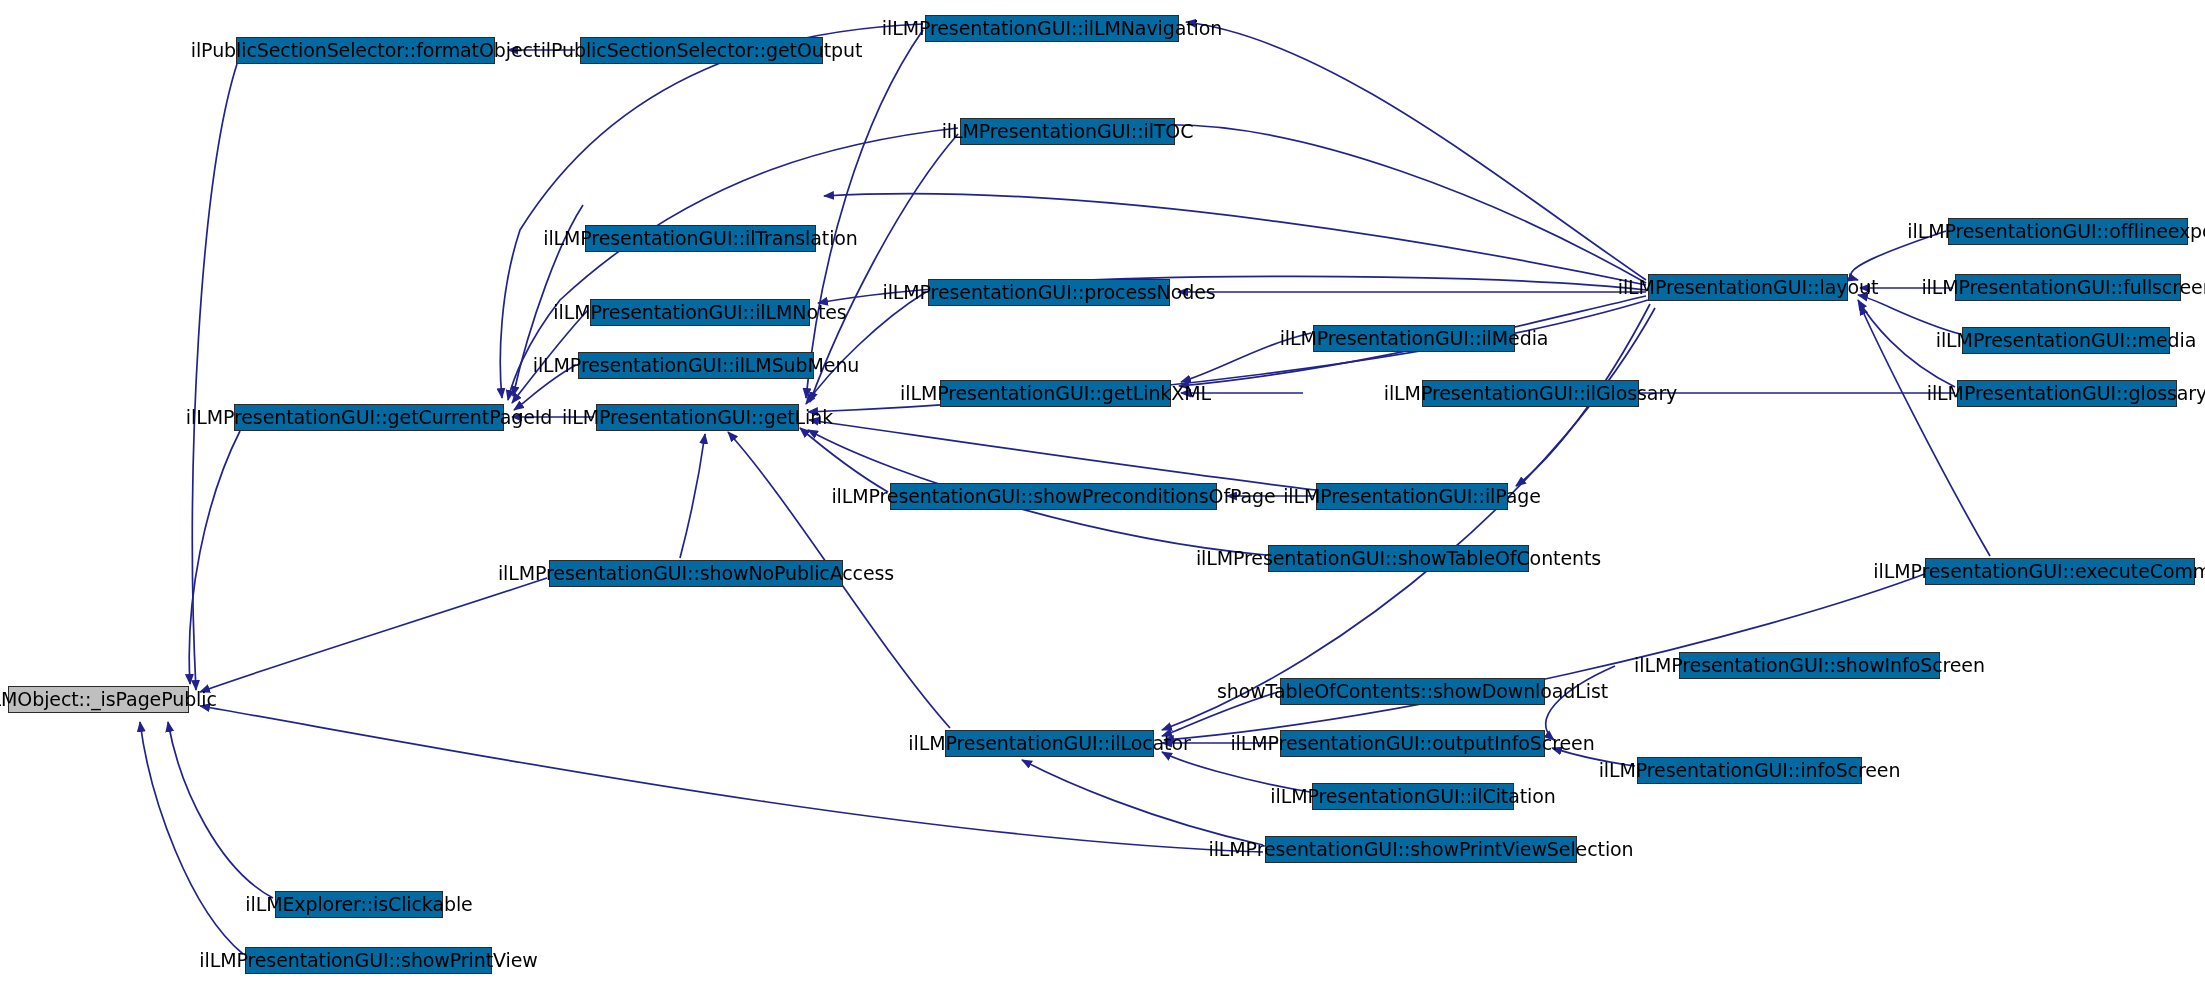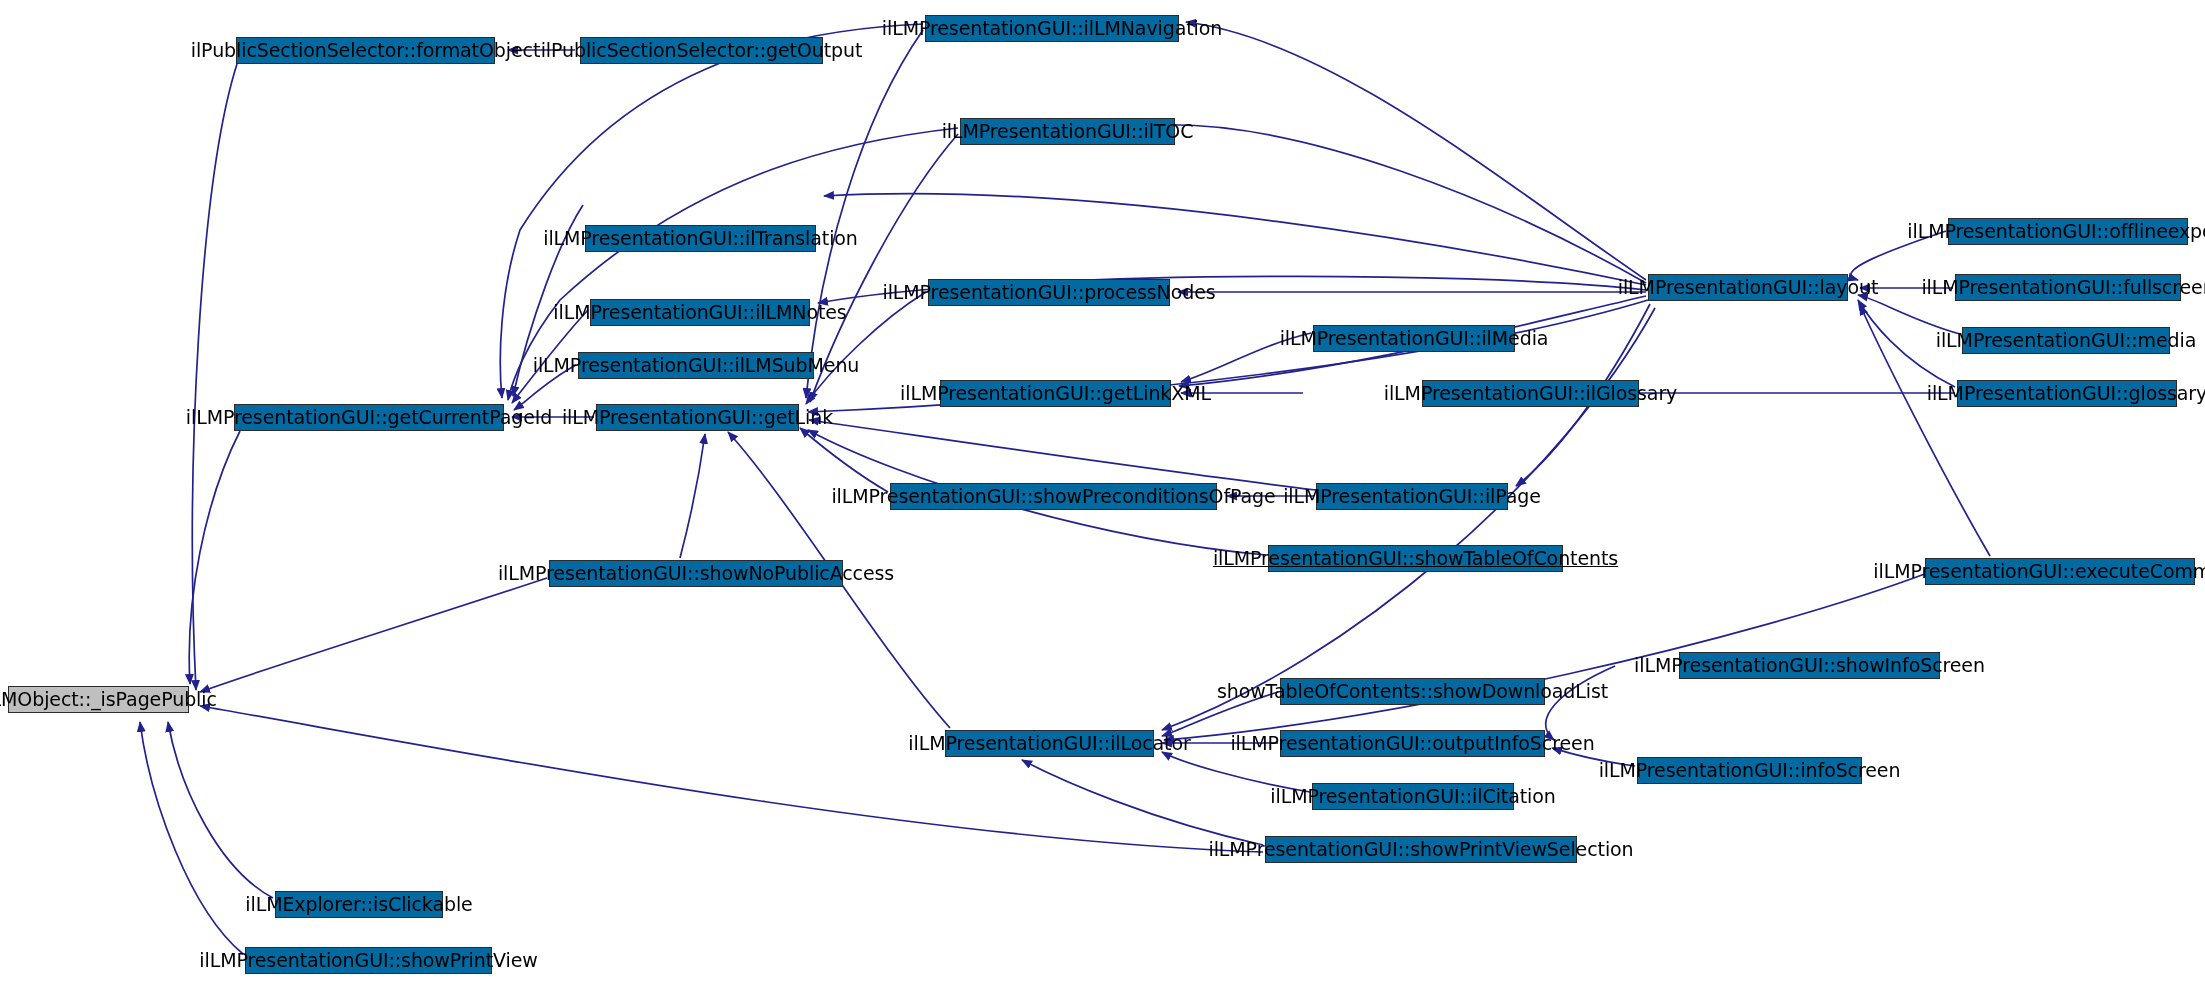--- a/index.html
+++ b/index.html
@@ -186,21 +186,21 @@
       </div>
       <div class="node" style="left: 890px; top: 483px; width: 327px; height: 27px;">
         <span class="lbl">ilLMPresentationGUI::showPreconditionsOfPage</span>
       </div>
       <div class="node" style="left: 1316px; top: 483px; width: 192px; height: 27px;">
         <span class="lbl">ilLMPresentationGUI::ilPage</span>
       </div>
       <div class="node" style="left: 549px; top: 560px; width: 294px; height: 27px;">
         <span class="lbl">ilLMPresentationGUI::showNoPublicAccess</span>
       </div>
-      <div class="node" style="left: 1268px; top: 545px; width: 295px; height: 27px; text-decoration: underline;">
+      <div class="node" style="left: 1268px; top: 545px; width: 261px; height: 27px;">
         <span class="lbl">ilLMPresentationGUI::showTableOfContents</span>
       </div>
       <div class="node" style="left: 945px; top: 730px; width: 209px; height: 27px;">
         <span class="lbl">ilLMPresentationGUI::ilLocator</span>
       </div>
       <div class="node" style="left: 1280px; top: 678px; width: 265px; height: 27px;">
         <span class="lbl">showTableOfContents::showDownloadList</span>
       </div>
       <div class="node" style="left: 1280px; top: 730px; width: 265px; height: 27px;">
         <span class="lbl">ilLMPresentationGUI::outputInfoScreen</span>

